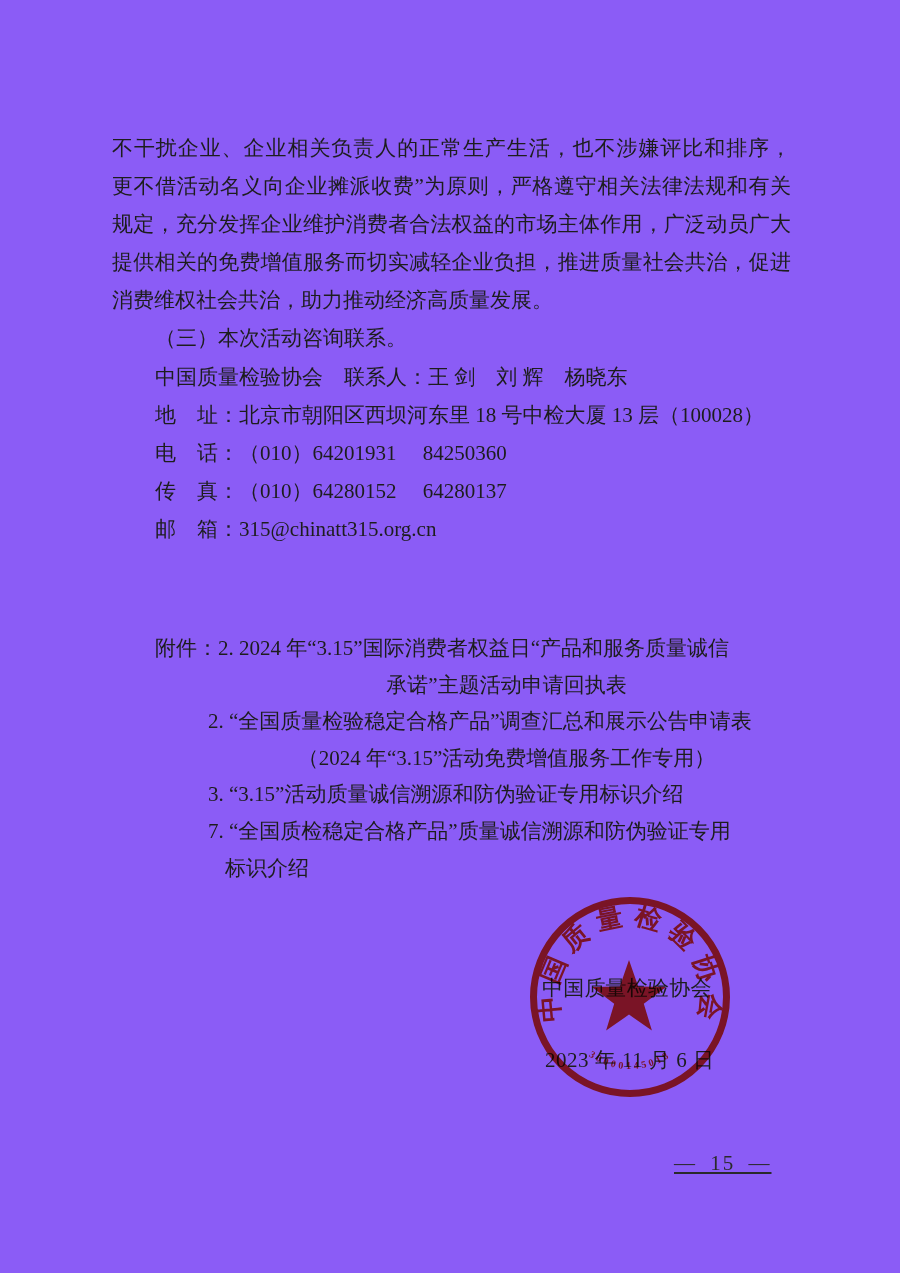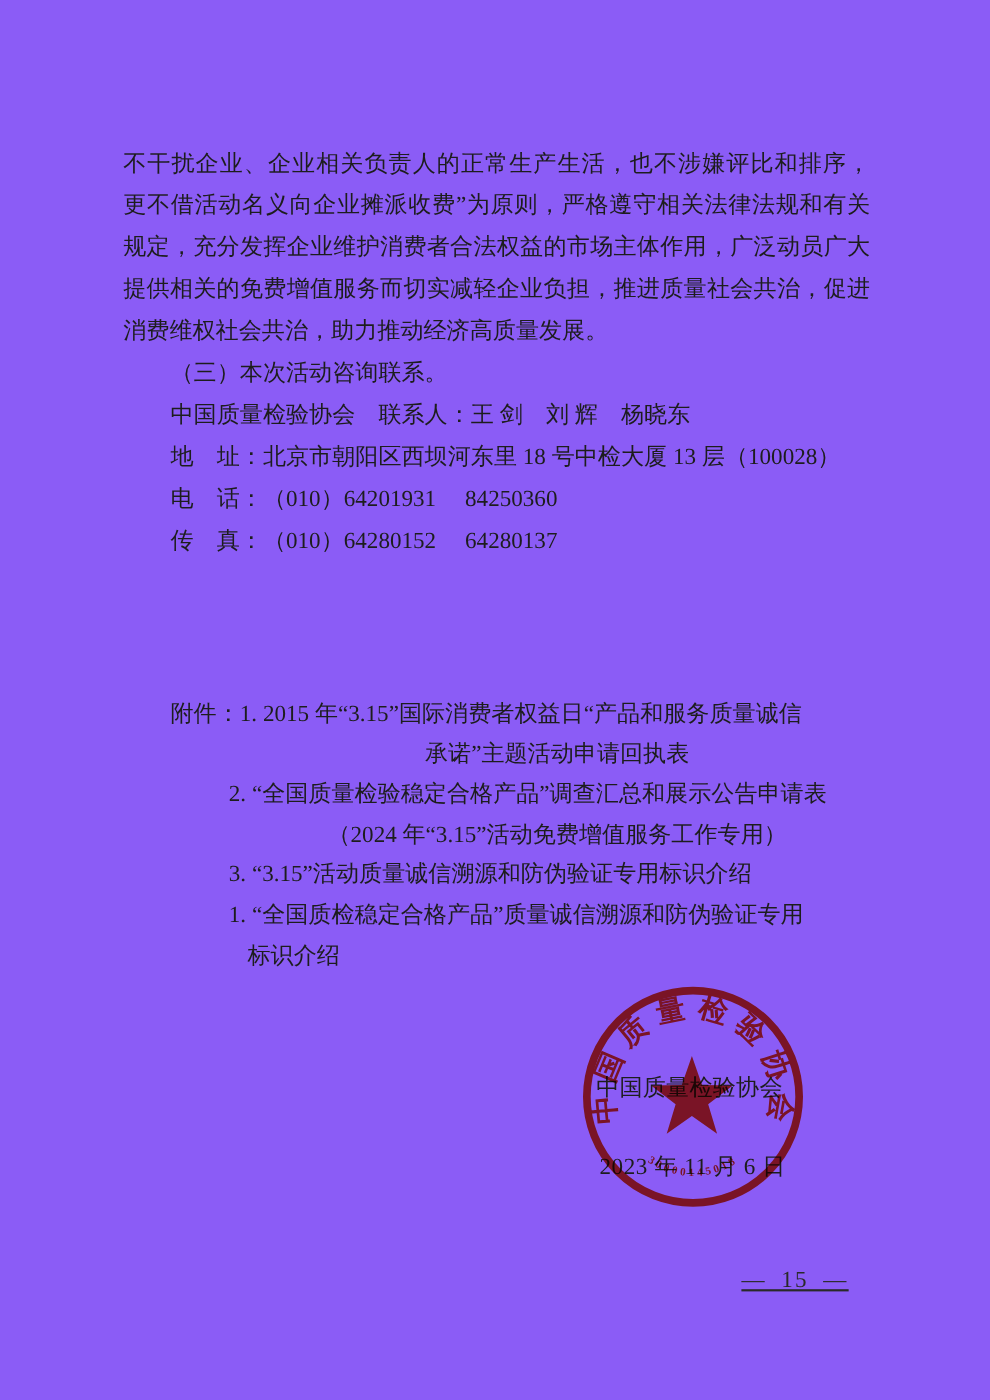--- a/index.html
+++ b/index.html
@@ -52,29 +52,30 @@
     <div class="par-line">不干扰企业、企业相关负责人的正常生产生活，也不涉嫌评比和排序，</div>
     <div class="par-line">更不借活动名义向企业摊派收费”为原则，严格遵守相关法律法规和有关</div>
     <div class="par-line">规定，充分发挥企业维护消费者合法权益的市场主体作用，广泛动员广大</div>
     <div class="par-line">提供相关的免费增值服务而切实减轻企业负担，推进质量社会共治，促进</div>
     <div class="par-line last">消费维权社会共治，助力推动经济高质量发展。</div>
     <div class="heading indent">（三）本次活动咨询联系。</div>
     <div class="indent">中国质量检验协会　联系人：王 剑　刘 辉　杨晓东</div>
     <div class="indent">地　址：北京市朝阳区西坝河东里 18 号中检大厦 13 层（100028）</div>
     <div class="indent">电　话：（010）64201931　 84250360</div>
     <div class="indent">传　真：（010）64280152　 64280137</div>
+    <div class="indent">邮　箱：315@chinatt315.org.cn</div>
   </div>
 
   <div class="attachments">
-    <div class="att-line"><span>附件：</span><span>1. 2015 年“3.15”国际消费者权益日“产品和服务质量诚信</span></div>
+    <div class="att-line"><span>附件：</span><span>2. 2024 年“3.15”国际消费者权益日“产品和服务质量诚信</span></div>
     <div class="att-line att-cont">承诺”主题活动申请回执表</div>
     <div class="att-line att-num">2. “全国质量检验稳定合格产品”调查汇总和展示公告申请表</div>
     <div class="att-line att-cont">（2024 年“3.15”活动免费增值服务工作专用）</div>
     <div class="att-line att-num">3. “3.15”活动质量诚信溯源和防伪验证专用标识介绍</div>
-    <div class="att-line att-num">1. “全国质检稳定合格产品”质量诚信溯源和防伪验证专用</div>
+    <div class="att-line att-num">7. “全国质检稳定合格产品”质量诚信溯源和防伪验证专用</div>
     <div class="att-line att-cont2">标识介绍</div>
   </div>
 
   <div class="sig-org">中国质量检验协会</div>
   <div class="sig-date">2023 年 11 月 6 日</div>
 
   <svg class="seal" viewBox="0 0 210 210" xmlns="http://www.w3.org/2000/svg">
     <defs>
       <path id="arcTop" d="M 37.3 131.6 A 72 72 0 1 1 170.25 137.4" fill="none"></path>
       <path id="arcBottom" d="M 58.7 162.2 A 72 72 0 0 0 151.3 162.2" fill="none"></path>

